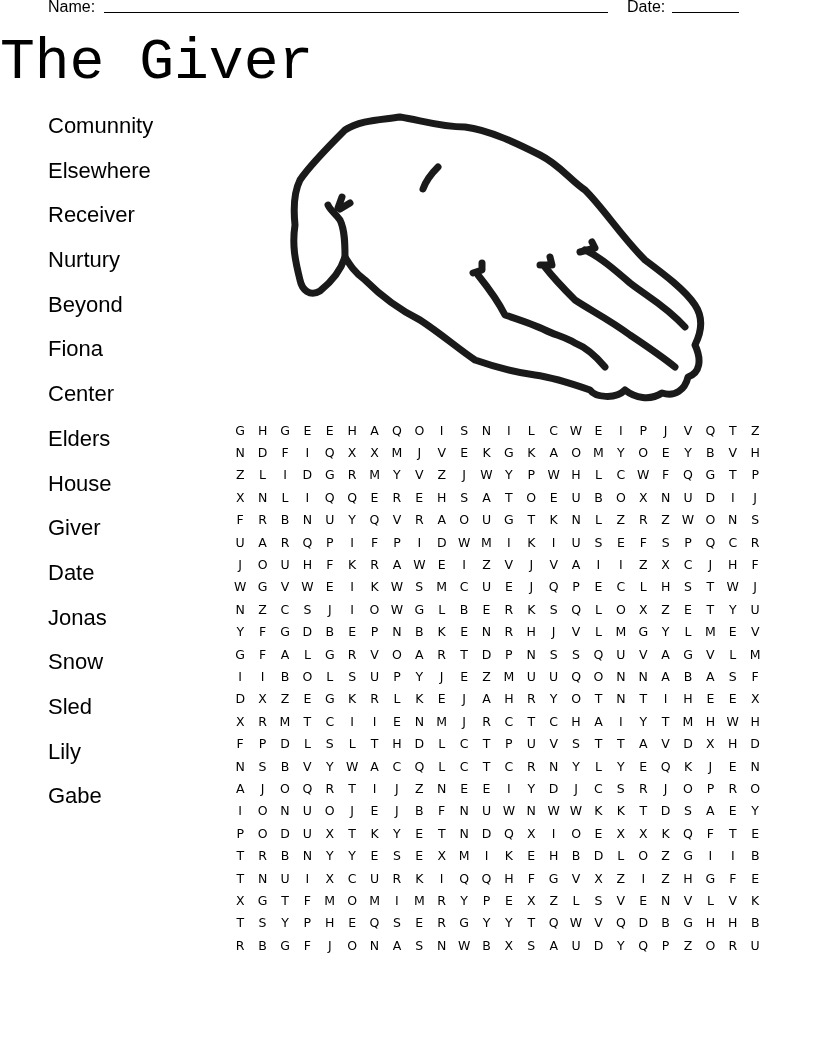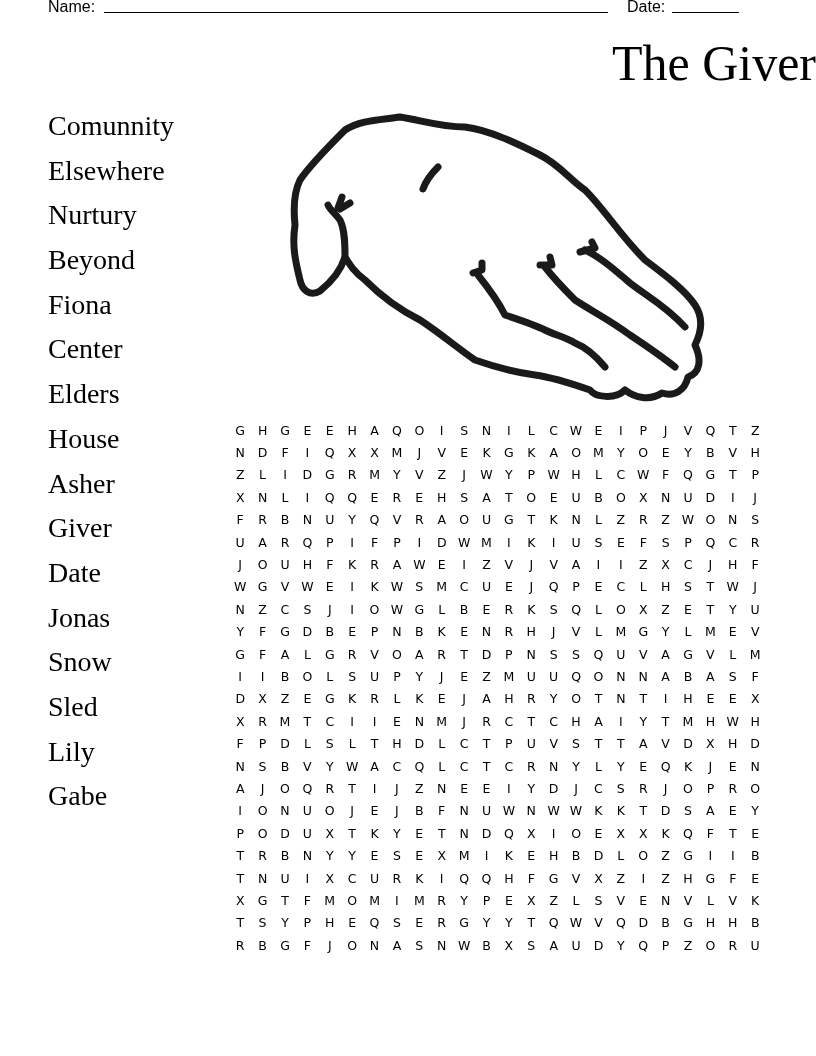--- a/index.html
+++ b/index.html
@@ -2,22 +2,22 @@
 <html><head>
 <meta charset="utf-8">
 <style>
   html, body { margin:0; padding:0; background:#fff; }
   body { width:816px; height:1056px; position:relative; overflow:hidden; color:#000; }
   .header { position:absolute; top:-2px; left:48px; right:0; height:24px; font-family:"Liberation Sans", sans-serif; font-size:16px; }
   .header .name { position:absolute; left:0; top:0; }
   .header .name-line { position:absolute; left:56px; top:14px; width:504px; border-bottom:1px solid #000; }
   .header .date { position:absolute; left:579px; top:0; }
   .header .date-line { position:absolute; left:624px; top:14px; width:67px; border-bottom:1px solid #000; }
-  .title { position:absolute; top:30px; left:0; width:816px; text-align:right; font-family:Liberation Serif, serif; font-size:50px; line-height:66px; }
-  .words { position:absolute; left:48px; top:108px; font-family:Liberation Serif, serif; font-size:28px; }
+  .title { position:absolute; top:30px; left:0; width:816px; text-align:left; font-family:Liberation Mono, monospace; font-size:58px; line-height:66px; }
+  .words { position:absolute; left:48px; top:108px; font-family:Liberation Sans, sans-serif; font-size:22px; }
   .word { height:44.7px; line-height:36px; }
   .hand { position:absolute; left:290px; top:105px; width:430px; height:300px; }
   .grid { position:absolute; left:229px; top:419px; font-family:"DejaVu Sans", sans-serif; font-size:12.5px; }
   .grid-row { display:flex; height:22.4px; align-items:center; }
   .cell { width:22.4px; text-align:center; }
 </style>
 </head>
 <body>
 
 <div class="header">
@@ -25,27 +25,27 @@
   <span class="name-line"></span>
   <span class="date">Date:</span>
   <span class="date-line"></span>
 </div>
 
 <div class="title">The Giver</div>
 
 <div class="words" id="words">
     <div class="word">Comunnity</div>
     <div class="word">Elsewhere</div>
+    <div class="word">Receiver</div>
     <div class="word">Nurtury</div>
     <div class="word">Beyond</div>
     <div class="word">Fiona</div>
     <div class="word">Center</div>
     <div class="word">Elders</div>
     <div class="word">House</div>
-    <div class="word">Asher</div>
     <div class="word">Giver</div>
     <div class="word">Date</div>
     <div class="word">Jonas</div>
     <div class="word">Snow</div>
     <div class="word">Sled</div>
     <div class="word">Lily</div>
     <div class="word">Gabe</div>
   </div>
 
 <svg class="hand" viewBox="0 0 430 300" fill="none" stroke="#1a1a1a" stroke-width="7" stroke-linecap="round" stroke-linejoin="round">

